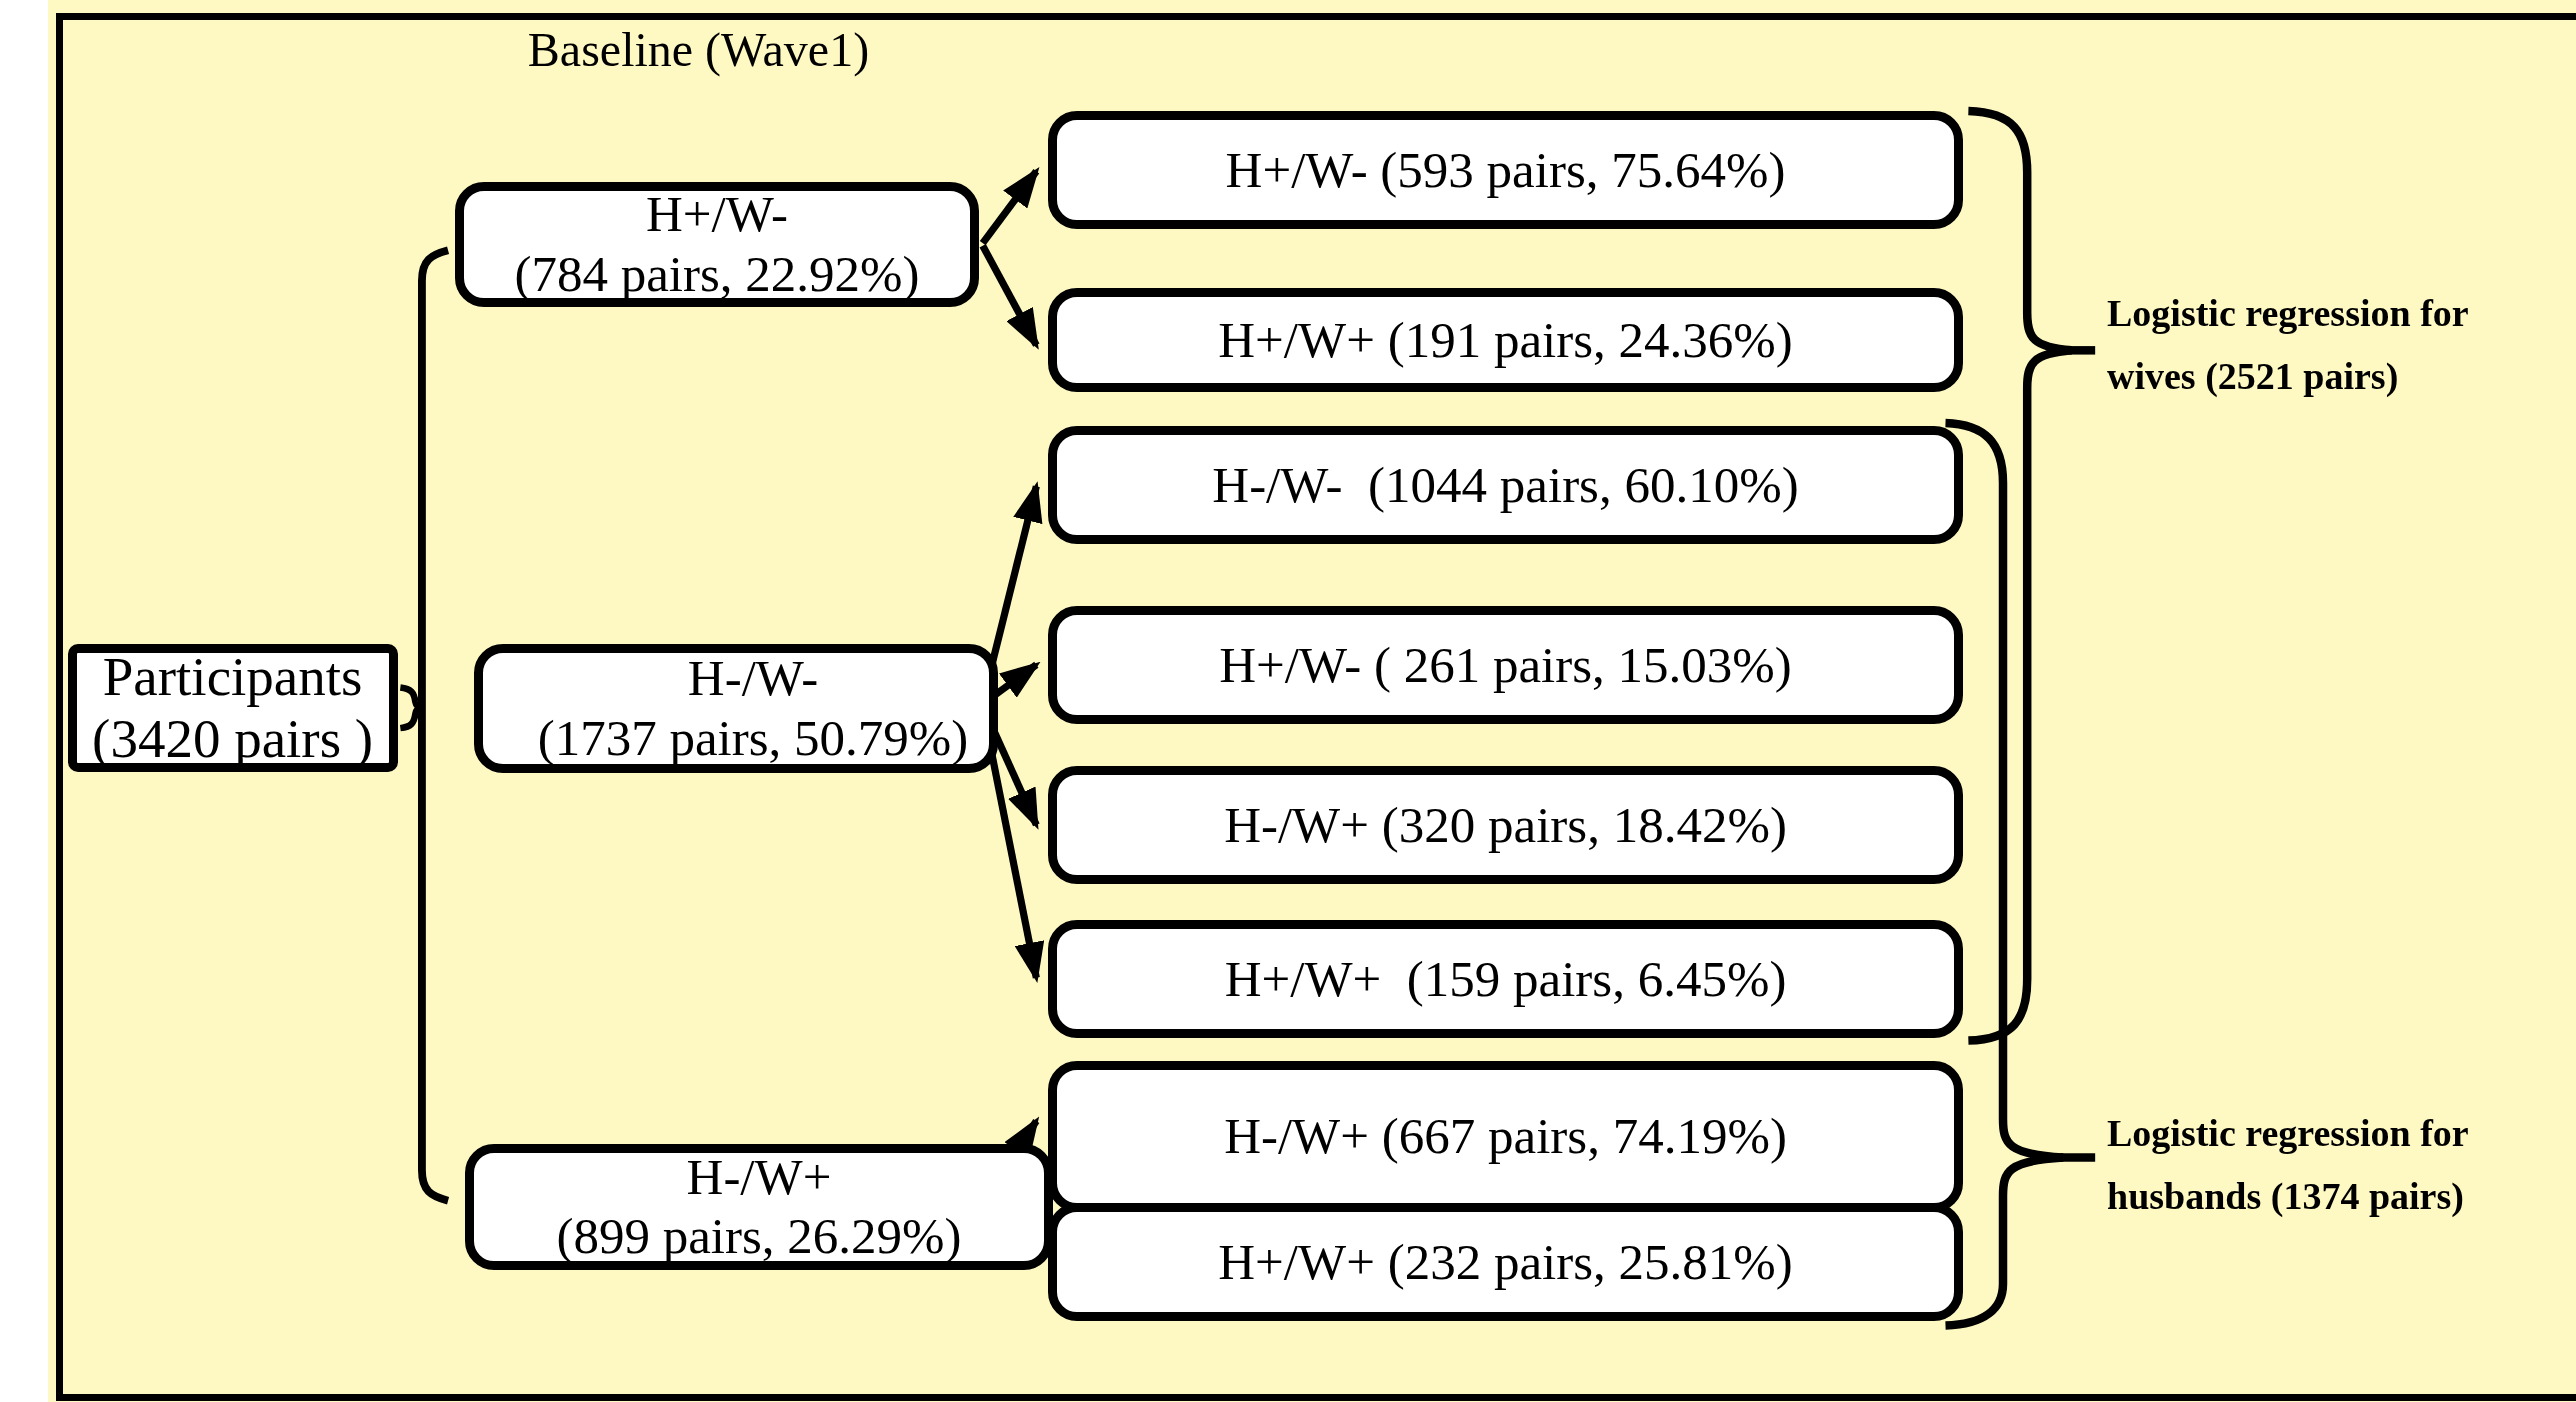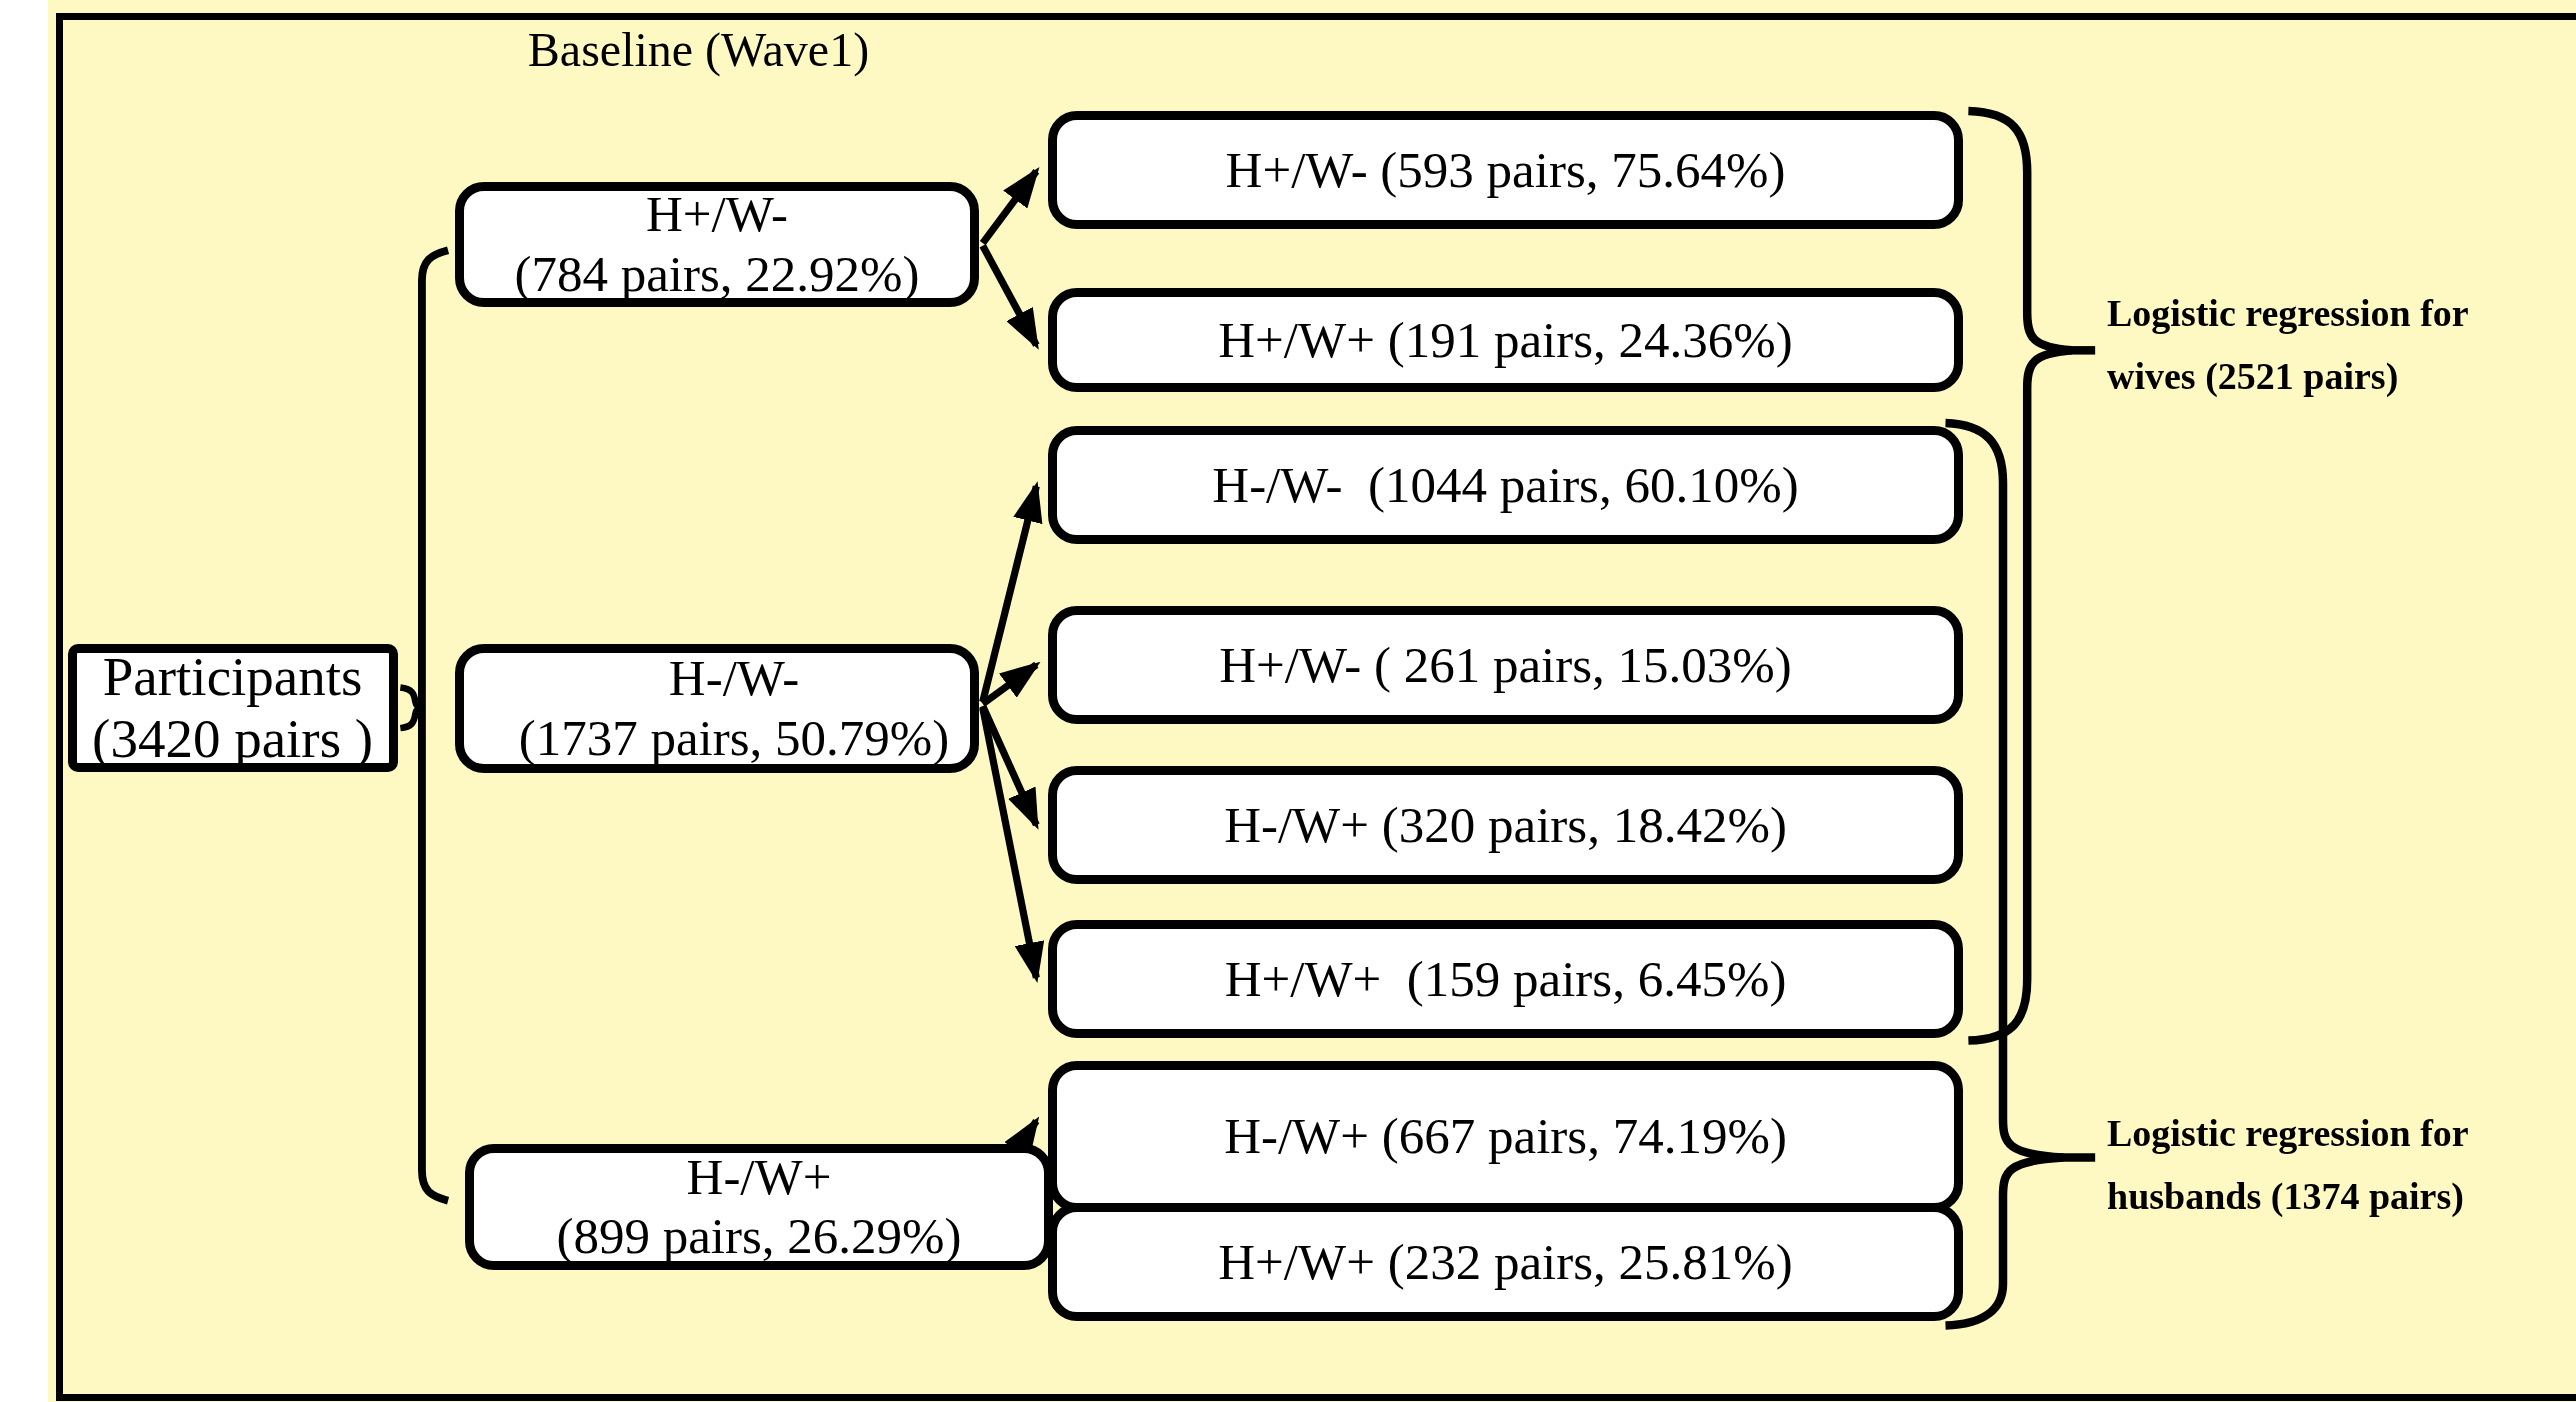--- a/index.html
+++ b/index.html
@@ -67,21 +67,21 @@
 
   <div class="box participants" style="left:19.6px;top:644px;width:330px;height:128px;">
     <span class="ln">Participants</span>
     <span class="ln">(3420 pairs )</span>
   </div>
 
   <div class="box bbox" style="left:407px;top:182px;width:524px;height:125px;">
     <span class="ln">H+/W-</span>
     <span class="ln">(784 pairs, 22.92%)</span>
   </div>
-  <div class="box bbox" style="left:407px;top:644px;width:524px;height:129px;padding-left:34px;">
+  <div class="box bbox" style="left:426px;top:644px;width:524px;height:129px;padding-left:34px;">
     <span class="ln">H-/W-</span>
     <span class="ln">(1737 pairs, 50.79%)</span>
   </div>
   <div class="box bbox" style="left:417px;top:1144px;width:588px;height:126px;">
     <span class="ln">H-/W+</span>
     <span class="ln">(899 pairs, 26.29%)</span>
   </div>
 
   <div class="box fbox" style="left:1000px;top:111px;width:915px;height:118px;">
     <span class="ln">H+/W- (593 pairs, 75.64%)</span>

